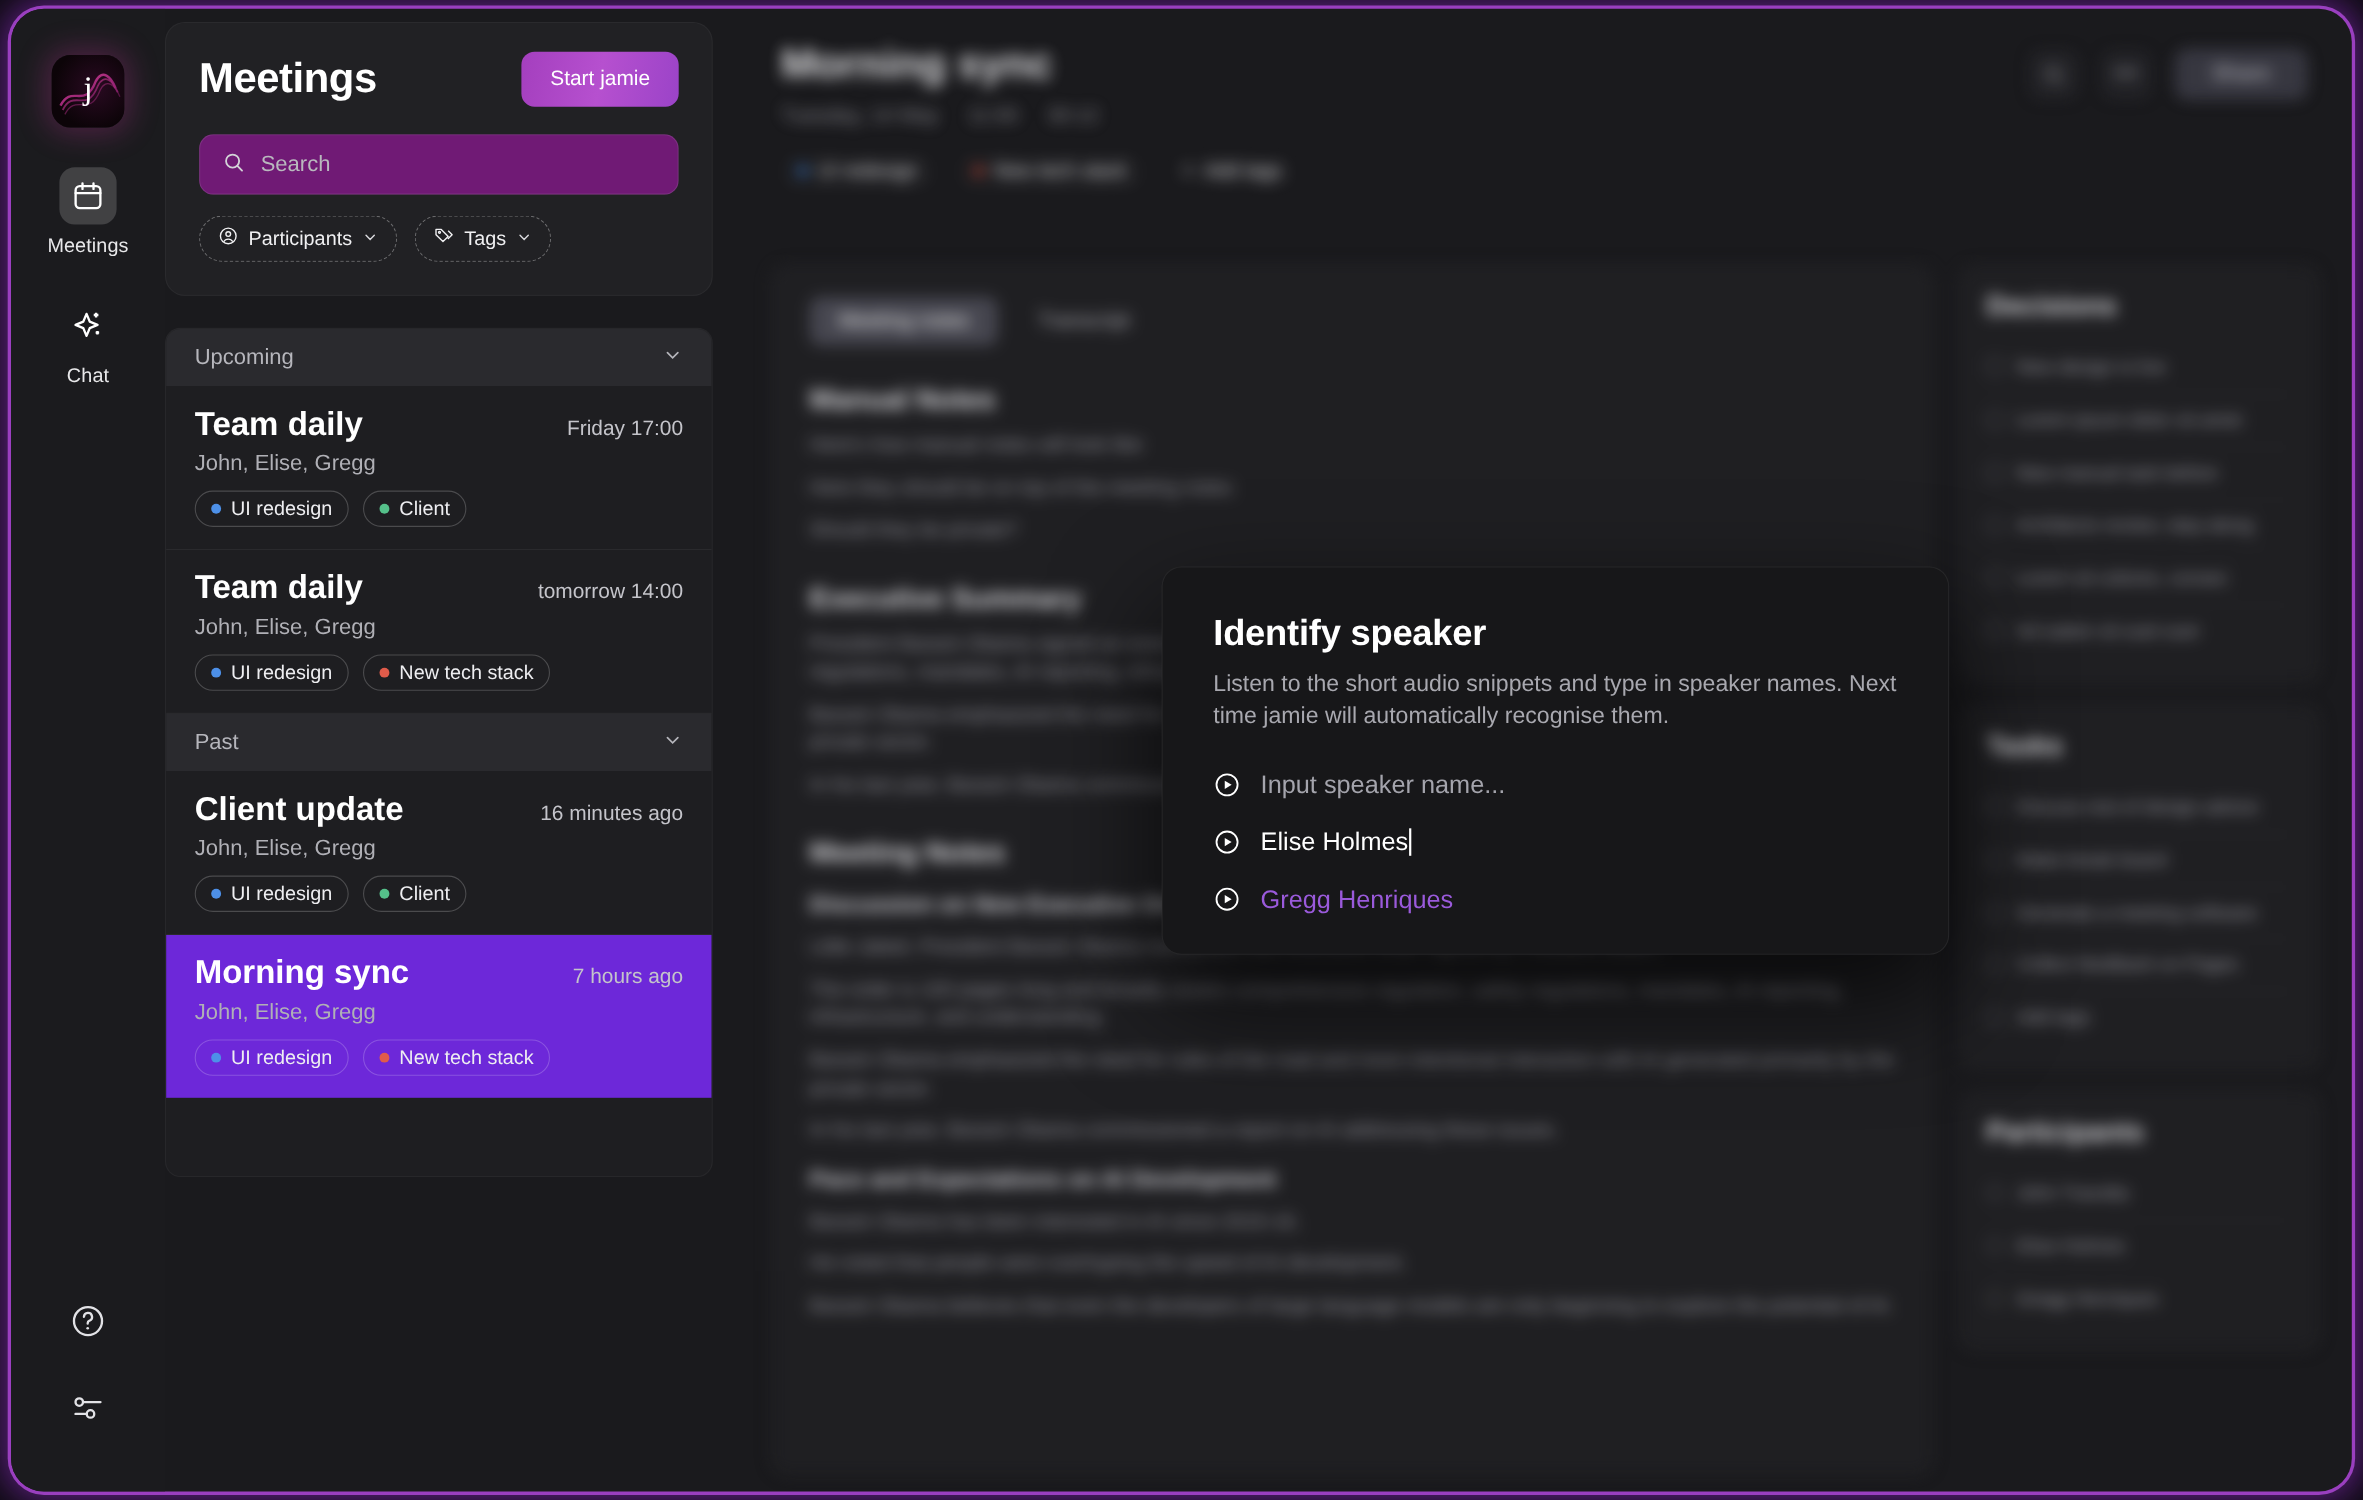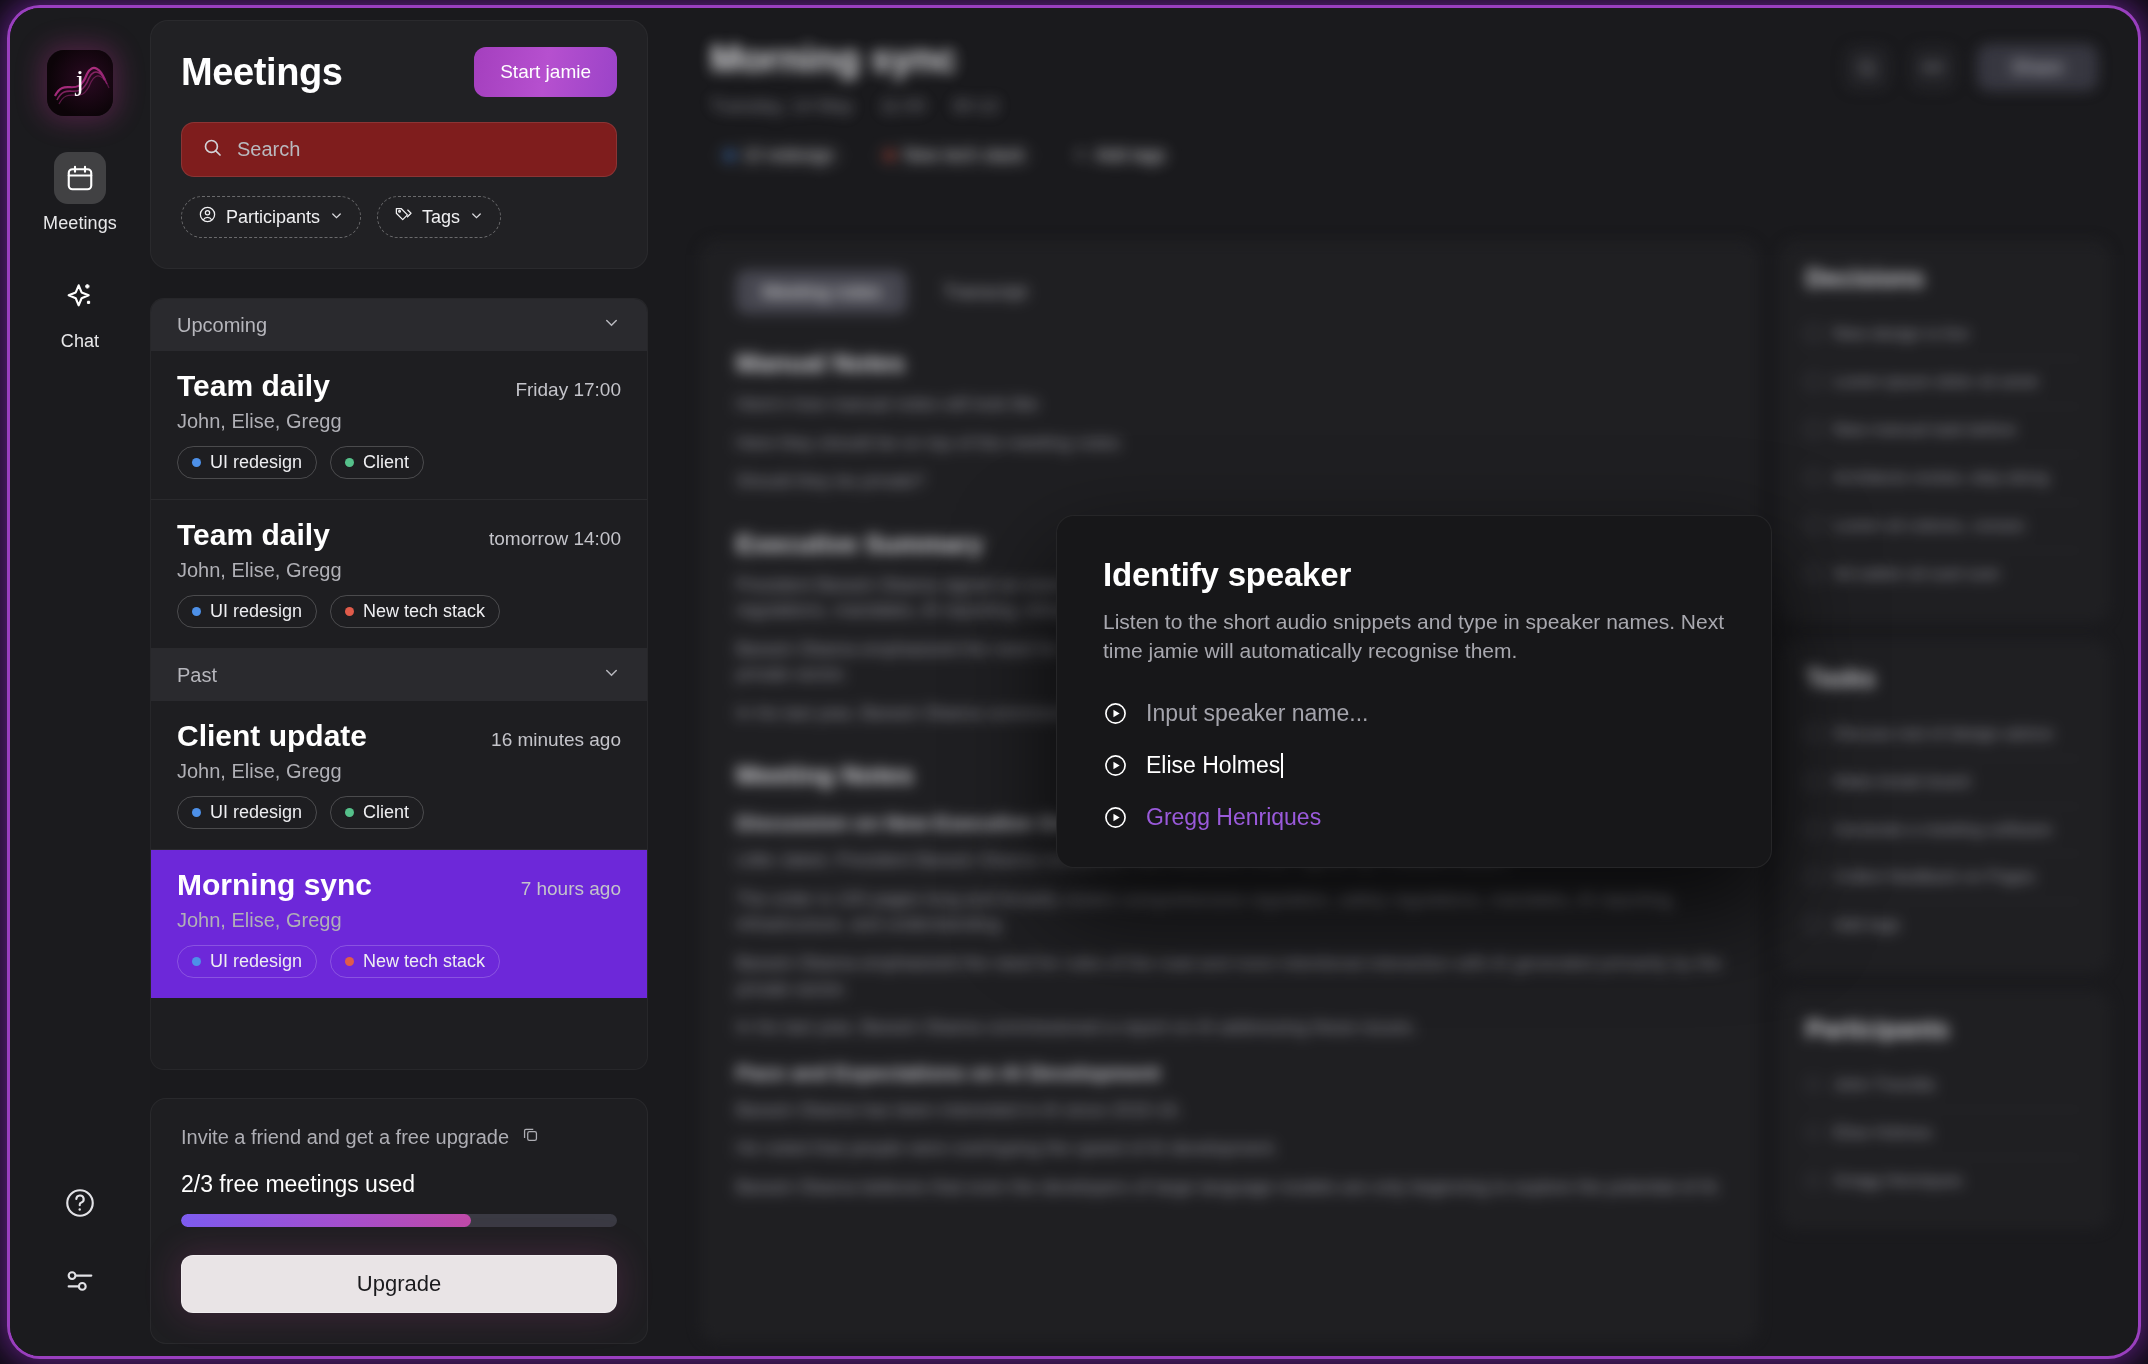--- a/index.html
+++ b/index.html
@@ -106,21 +106,21 @@
     font-size: 19px;
     font-family: inherit;
     padding: 14px 26px;
     border-radius: 12px;
     cursor: pointer;
     white-space: nowrap;
   }
   #search-box {
     margin-top: 25px;
     height: 55px;
-    background: #7f1d1d;
+    background: #701a75;
     border: 1px solid rgba(255,255,255,0.10);
     border-radius: 13px;
     display: flex; align-items: center;
     padding: 0 20px;
     gap: 14px;
     cursor: text;
   }
   #search-input {
     background: transparent; border: none; outline: none;
     color: #e3e3e6; font-size: 20px; font-family: inherit;
@@ -631,36 +631,20 @@
             <span>UI redesign</span>
           </span>
           <span class="tag">
             <span class="dot" style="background:#e05b4a"></span>
             <span>New tech stack</span>
           </span>
         </div>
       </div>
     </div>
 
-    <div id="upgrade-panel">
-      <div id="invite-line">
-        <span>Invite a friend and get a free upgrade</span>
-        <span>
-          <svg width="19" height="19" viewBox="0 0 24 24" fill="none" stroke="#aeaeb4" stroke-width="1.6" stroke-linejoin="round">
-            <rect x="8.5" y="8.5" width="11" height="11" rx="2.2"></rect>
-            <path d="M15.5 5.5H6.3A1.8 1.8 0 0 0 4.5 7.3v9.2"></path>
-          </svg>
-        </span>
-      </div>
-      <div id="free-used">2/3 free meetings used</div>
-      <div id="progress-track">
-        <div id="progress-fill"></div>
-      </div>
-      <button id="upgrade-btn">Upgrade</button>
-    </div>
   </div>
 
   <div id="modal">
     <div id="modal-title">Identify speaker</div>
     <div id="modal-desc">Listen to the short audio snippets and type in speaker names. Next time jamie will automatically recognise them.</div>
 
     <div id="speaker-list">
 
       <div class="speaker-row">
         <span class="play-btn">

